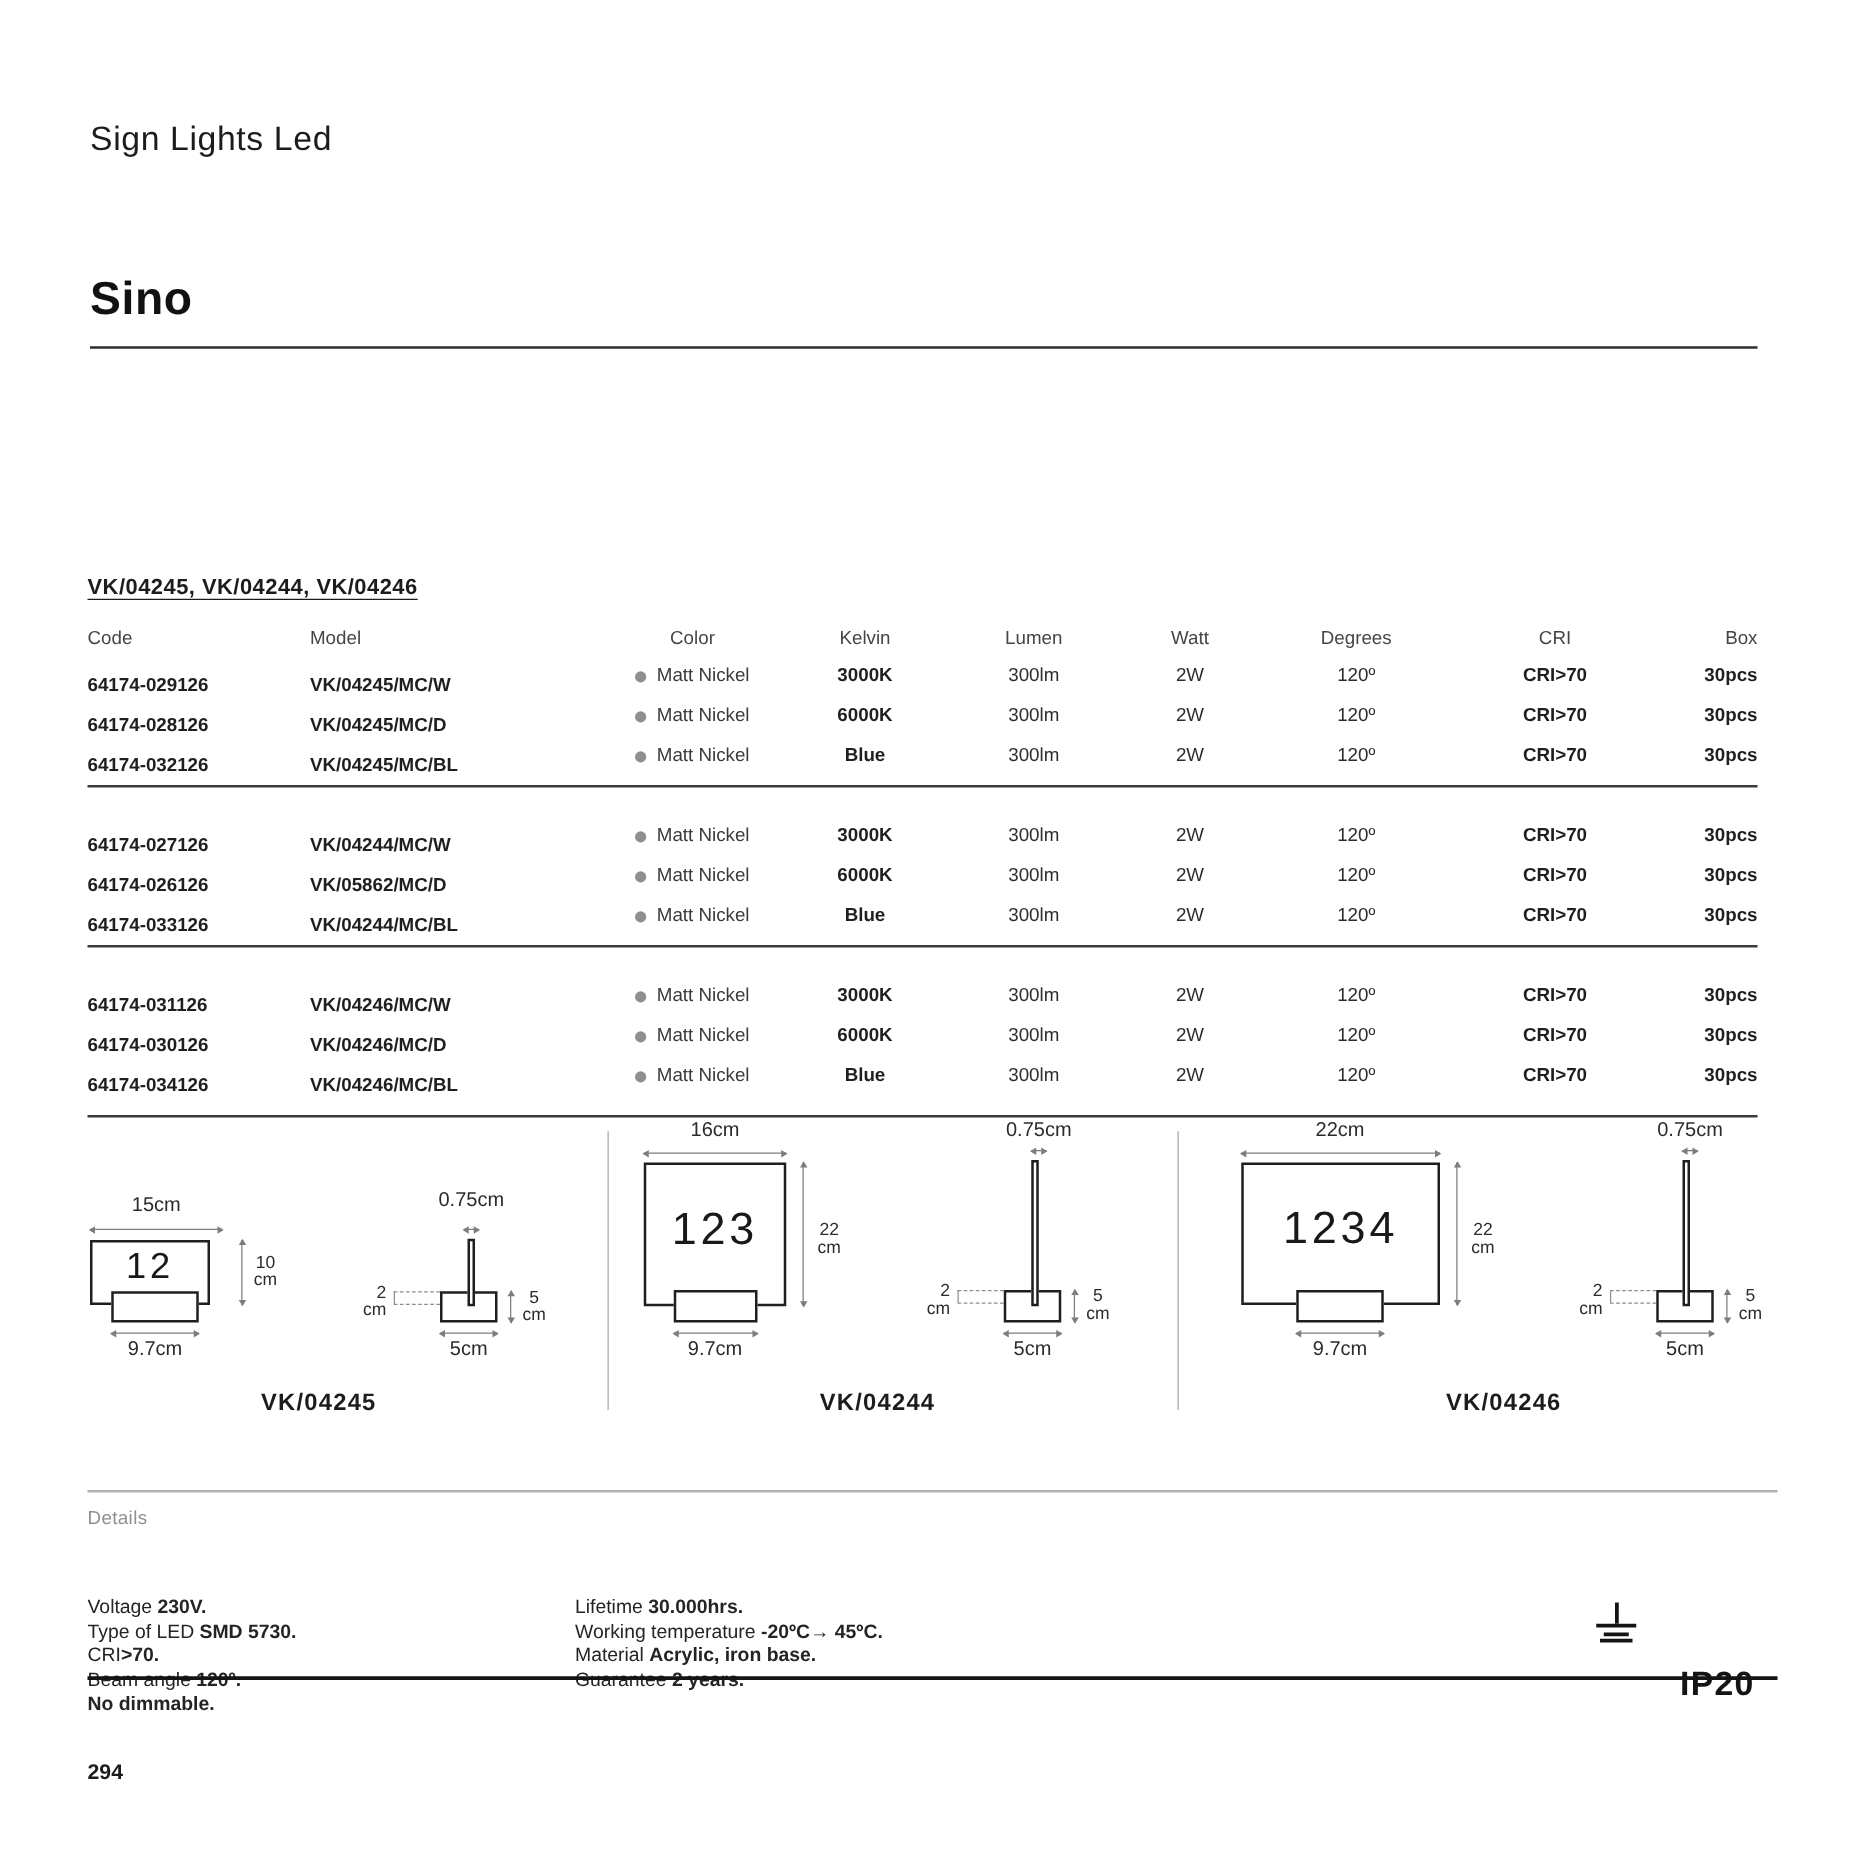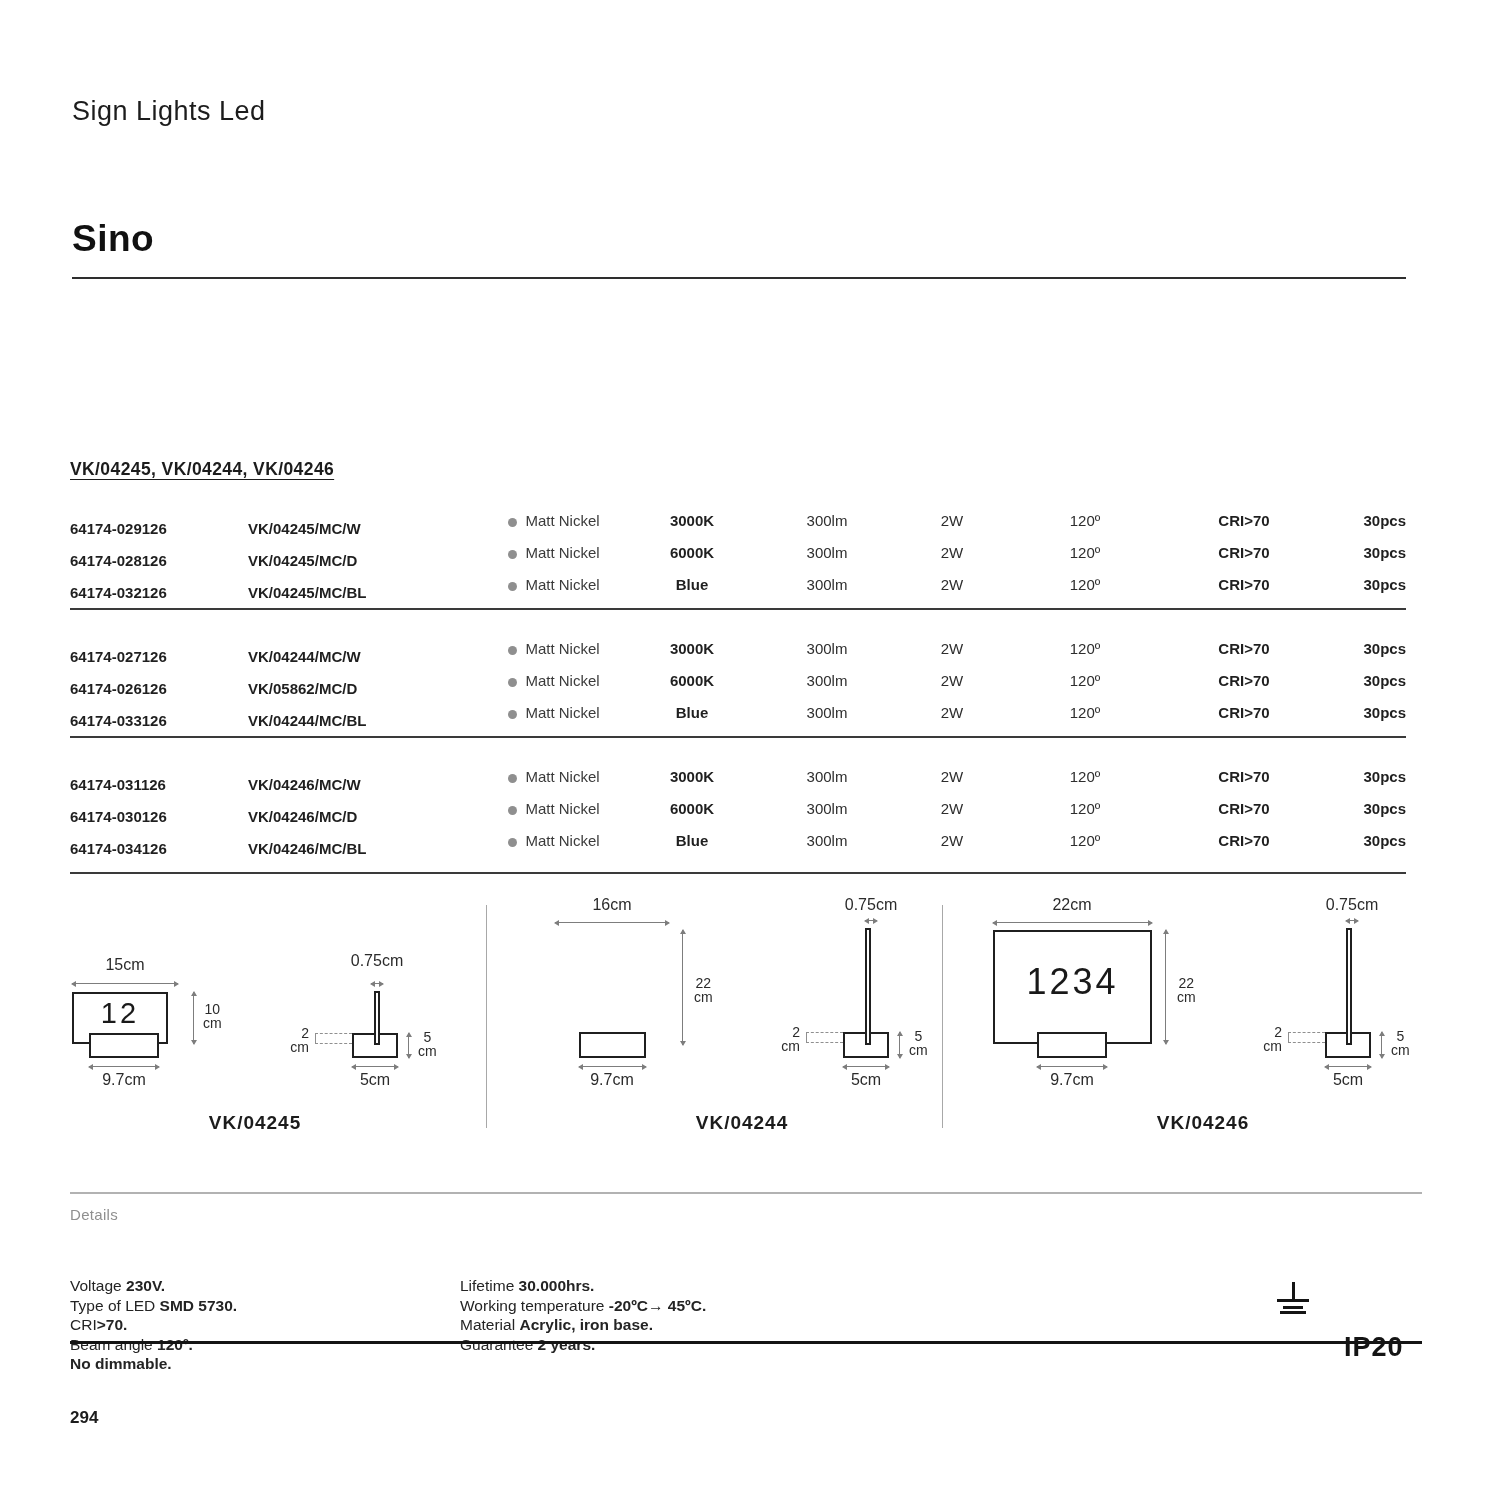--- a/index.html
+++ b/index.html
@@ -82,20 +82,31 @@
 
 <div class="page">
 
   <div class="abs cat-title">Sign Lights Led</div>
   <div class="abs prod-title">Sino</div>
   <div class="abs rule-top"></div>
 
   <div class="abs section-title">VK/04245, VK/04244, VK/04246</div>
 
   <div class="abs table">
+    <div class="thead">
+      <span>Code</span>
+      <span>Model</span>
+      <span class="hc">Color</span>
+      <span class="hc">Kelvin</span>
+      <span class="hc">Lumen</span>
+      <span class="hc">Watt</span>
+      <span class="hc">Degrees</span>
+      <span class="hc">CRI</span>
+      <span class="hr">Box</span>
+    </div>
     <div class="tgroup">
         <div class="trow">
       <span class="c-code">64174-029126</span>
       <span class="c-model">VK/04245/MC/W</span>
       <span class="c-color"><span class="dot"></span><span class="color-text">Matt Nickel</span></span>
       <span class="c-kelvin">3000K</span>
       <span class="c-lumen">300lm</span>
       <span class="c-watt">2W</span>
       <span class="c-degrees">120º</span>
       <span class="c-cri">CRI&gt;70</span>
@@ -228,23 +239,26 @@
     <div class="dimv" style="left:338px;top:143px;height:25px"></div>
     <div class="dlab2" style="left:348px;top:140px">
       <div>5</div>
       <div>cm</div>
     </div>
     <div class="dimh" style="left:282px;top:176px;width:46px"></div>
     <div class="dlab" style="left:305px;top:181px">5cm</div>
     <div class="plabel" style="left:185px;top:222px">VK/04245</div>
   </div>
 
-  <div class="panel" style="left:512px;width:456px">
+  <div class="panel" style="left:472px;width:456px">
     <div class="dimh" style="left:43px;top:32px;width:114px"></div>
     <div class="dlab" style="left:100px;top:6px">16cm</div>
+    <div class="obox front" style="left:43px;top:40px;width:114px;height:115px">
+      <span class="digits">123</span>
+    </div>
     <div class="obox base" style="left:67px;top:142px;width:67px;height:26px"></div>
     <div class="dimv" style="left:170px;top:40px;height:115px"></div>
     <div class="dlab2" style="left:182px;top:86px">
       <div>22</div>
       <div>cm</div>
     </div>
     <div class="dimh" style="left:67px;top:176px;width:67px"></div>
     <div class="dlab" style="left:100px;top:181px">9.7cm</div>
 
     <div class="dlab" style="left:359px;top:6px">0.75cm</div>

